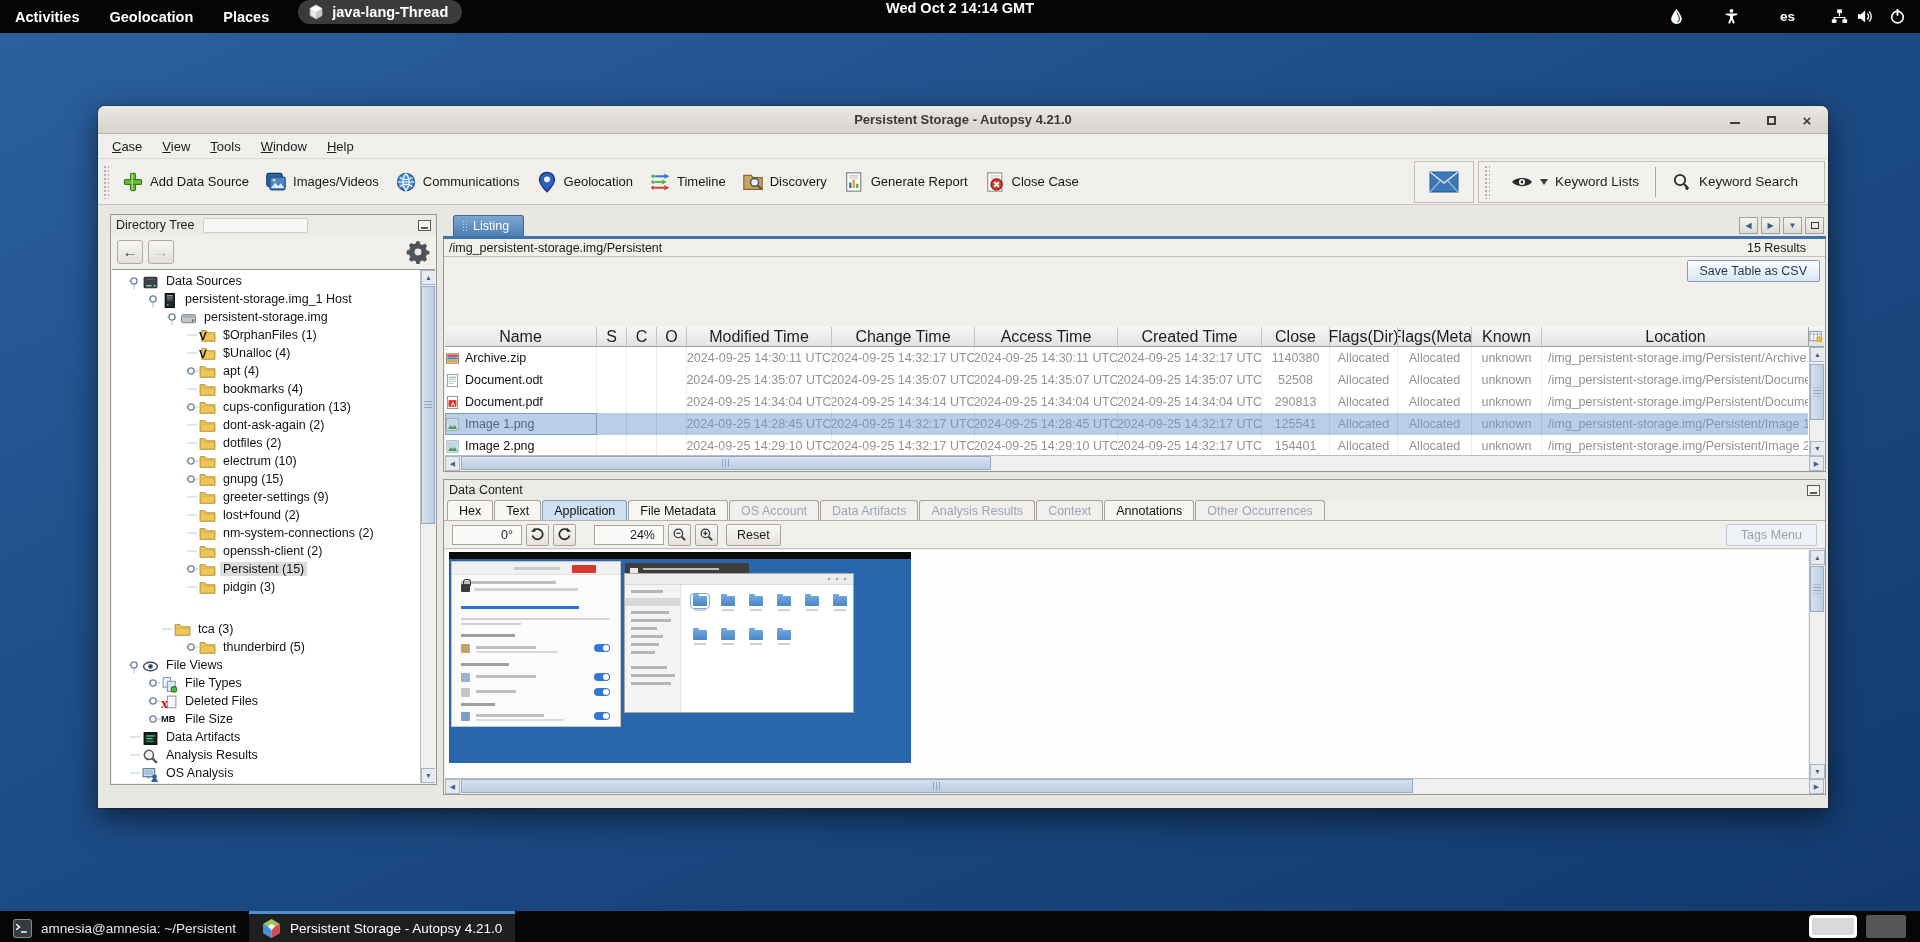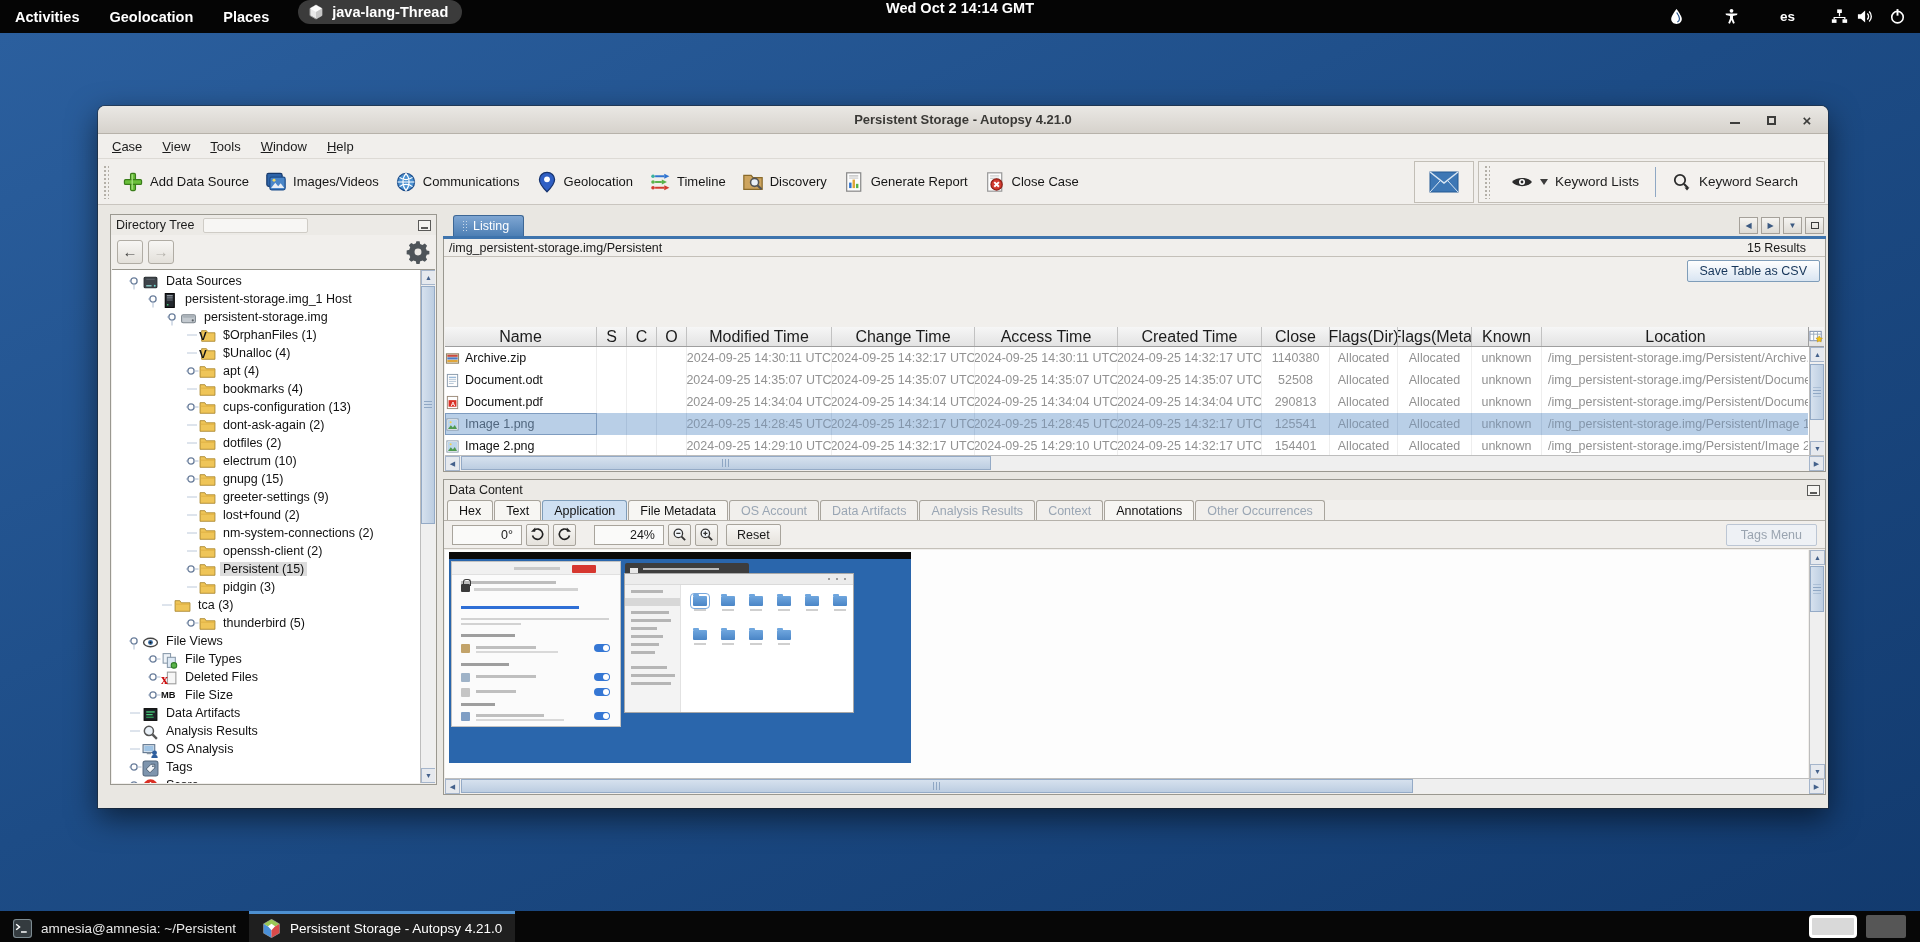--- a/index.html
+++ b/index.html
@@ -732,21 +732,21 @@
                 </svg>
               </span>
               <span class="nicon">
                 <svg viewBox="0 0 16 14">
                   <path d="M1 2.5h4.5l1.3 2H15v8H1Z" fill="#efc558" stroke="#a8842b" stroke-width="0.8"></path>
                   <path d="M1 5.8h14" stroke="#d9ab3d" stroke-width="0.7"></path>
                 </svg>
               </span>
               <span class="tlabel">pidgin (3)</span>
             </div>
-            <div class="tree-row" style="padding-left: 36px;">
+            <div class="tree-row" style="padding-left: 36px; margin-top: 24px;">
               <span class="handle">
                 <svg viewBox="0 0 14 18">
                   <line x1="2" y1="9" x2="12" y2="9" stroke="#bcc9da"></line>
                 </svg>
               </span>
               <span class="nicon">
                 <svg viewBox="0 0 16 14">
                   <path d="M1 2.5h4.5l1.3 2H15v8H1Z" fill="#efc558" stroke="#a8842b" stroke-width="0.8"></path>
                   <path d="M1 5.8h14" stroke="#d9ab3d" stroke-width="0.7"></path>
                 </svg>

